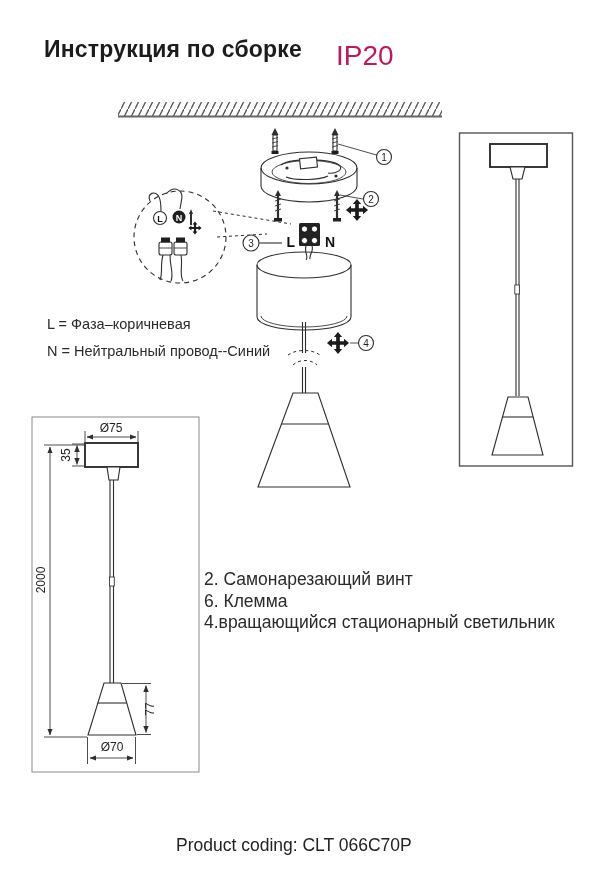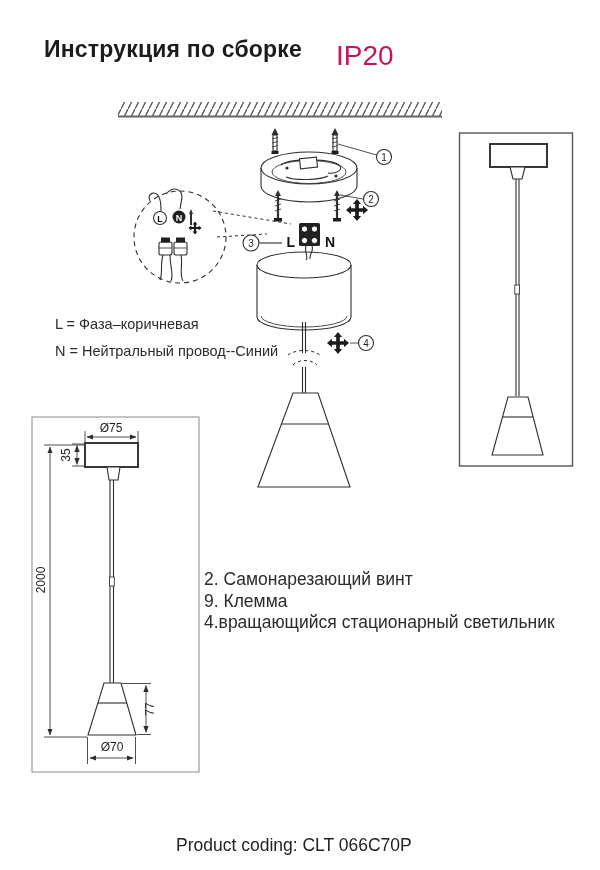--- a/index.html
+++ b/index.html
@@ -4,21 +4,21 @@
 <style>
   * { box-sizing: border-box; margin: 0; padding: 0; }
   html,body { width:600px; height:870px; background:#ffffff; }
   body { position:relative; font-family:"Liberation Sans", sans-serif; color:#222; overflow:hidden; }
   .abs { position:absolute; }
 
   .page-title { left:44px; top:36px; font-size:23px; font-weight:bold; color:#1c1c1c; letter-spacing:0.2px; }
   .ip-rating  { left:336px; top:40px; font-size:28px; font-weight:400; color:#be185d; }
 
   .legend { left:47px; top:317px; font-size:14.5px; color:#2b2b2b; }
-  .legend p { margin:0 0 12px 8px; line-height:15px; }
+  .legend p { margin:0 0 12px 0; line-height:15px; }
 
   .parts { left:204px; top:569px; font-size:17.5px; color:#2b2b2b; }
   .parts div { line-height:21.5px; white-space:nowrap; }
 
   .footer { left:176px; top:835px; font-size:17.5px; color:#222; }
 
   svg { position:absolute; overflow:visible; }
   .ln   { fill:none; stroke:#2e2e2e; stroke-width:1.1; }
   .ln2  { fill:none; stroke:#2e2e2e; stroke-width:1.9; }
   .thin { fill:none; stroke:#3a3a3a; stroke-width:0.9; }
@@ -255,17 +255,17 @@
   </g>
 </svg>
 
 <div class="abs legend">
   <p>L = Фаза–коричневая</p>
   <p>N = Нейтральный провод--Синий</p>
 </div>
 
 <div class="abs parts">
   <div>2. Самонарезающий винт</div>
-  <div>9. Клемма</div>
+  <div>6. Клемма</div>
   <div>4.вращающийся стационарный светильник</div>
 </div>
 
 <div class="abs footer">Product coding: CLT 066C70P</div>
 
 </body></html>

